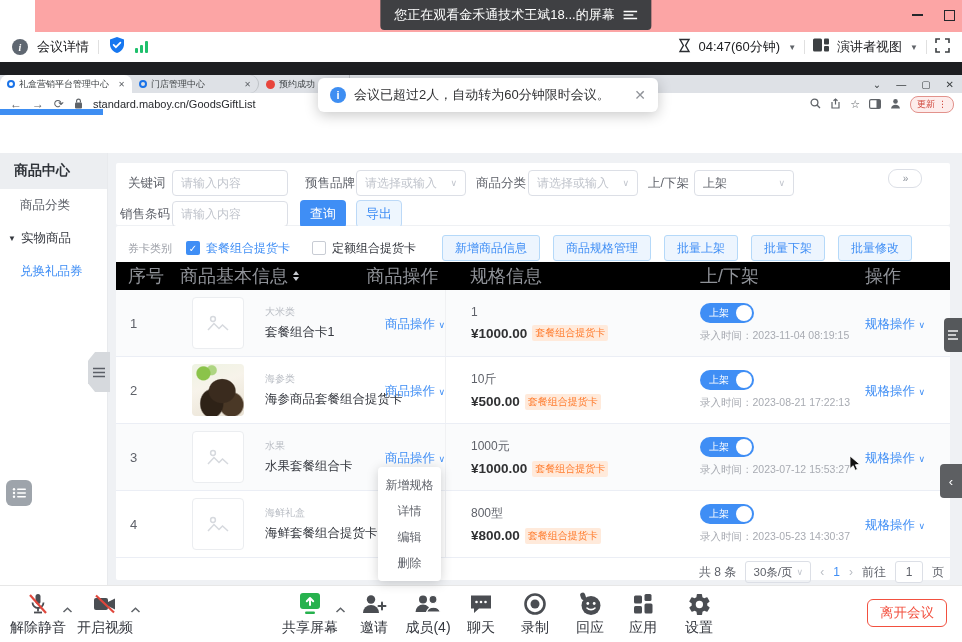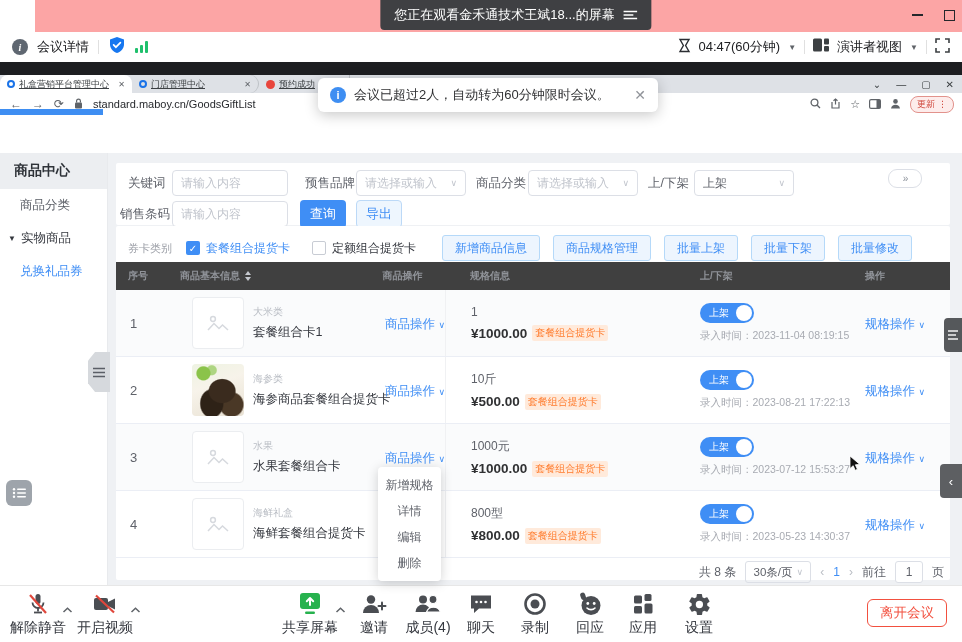--- a/index.html
+++ b/index.html
@@ -26,21 +26,21 @@
   .info-ico{width:16px;height:16px;border-radius:50%;background:#5f6771;color:#fff;font-size:10px;
             font-family:"Liberation Serif",serif;font-style:italic;font-weight:bold;display:flex;align-items:center;justify-content:center;}
   .bars{display:flex;align-items:flex-end;gap:2px;height:12px;}
   .bars i{display:block;width:3px;background:#1fc06c;border-radius:1px;}
   .caret-d{font-size:8px;color:#5f6368;}
 
   
   .darkstrip{left:0;top:62px;width:962px;height:13px;background:#1d1e21;}
   .tabstrip{left:0;top:75px;width:962px;height:18px;background:#dee1e6;display:flex;align-items:stretch;}
   .tab{display:flex;align-items:center;gap:4px;padding:0 7px;font-size:9px;color:#3c4043;position:relative;}
-  .tab .title{overflow:hidden;white-space:nowrap;text-overflow:ellipsis;flex:1;text-decoration:underline;}
+  .tab .title{overflow:hidden;white-space:nowrap;text-overflow:ellipsis;flex:1;}
   .tab .x{font-size:8px;color:#5f6368;}
   .tab.active{background:#fff;border-radius:8px 8px 0 0;width:118px;}
   .tab.plain{width:112px;border-right:1px solid #bdc1c6;border-radius:9px;}
   .tab.small{width:76px;border-right:1px solid #bdc1c6;}
   .fav-ring{width:8px;height:8px;border-radius:50%;border:2px solid #1a73e8;box-sizing:border-box;flex:none;}
   .fav-red{width:9px;height:9px;border-radius:50%;background:#e8453c;flex:none;}
   .remote-ctl{position:absolute;right:8px;top:0;height:18px;display:flex;align-items:center;gap:15px;font-size:10px;color:#3c4043;}
   .urlbar{left:0;top:93px;width:962px;height:22px;background:#fff;border-bottom:1px solid #eceef0;}
   .ub-left{left:10px;top:0;height:22px;display:flex;align-items:center;gap:10px;}
   .nav-glyph{font-size:12px;color:#5f6368;}
@@ -103,33 +103,33 @@
   .cb{width:14px;height:14px;border-radius:2px;box-sizing:border-box;display:flex;align-items:center;justify-content:center;}
   .cb.on{background:#3f8ef5;color:#fff;font-size:10px;}
   .cb.off{border:1px solid #c8ccd4;background:#fff;}
   .cb-label{font-size:12px;margin-left:6px;}
   .cb-label.blue{color:#3f8ef5;}
   .cb-label.dark{color:#35383f;}
   .tb-btn{height:26px;line-height:24px;box-sizing:border-box;padding:0 12px;margin-left:13px;font-size:12px;color:#3f8ef5;
           background:#edf5fe;border:1px solid #b5d9f9;border-radius:3px;}
 
   .tgrid{display:grid;grid-template-columns:56px 188px 85px 235px 160px 110px;}
-  .thead{position:absolute;left:0;top:36px;width:834px;height:28px;background:#404040;
-         font-size:10px;color:#909399;align-items:center;font-weight:bold;}
+  .thead{position:absolute;left:0;top:36px;width:834px;height:28px;background:#000000;
+         font-size:18px;color:#909399;align-items:center;}
   .thead .h1{padding-left:12px;}
   .thead .h2{padding-left:8px;display:flex;align-items:center;gap:4px;}
   .thead .h3{text-align:center;}
   .thead .h4{padding-left:25px;}
   .thead .h5{padding-left:20px;}
   .thead .h6{padding-left:25px;}
   .rows{position:absolute;left:0;top:64px;width:834px;}
   .trow{height:67px;border-bottom:1px solid #ebeef5;box-sizing:border-box;align-items:center;}
   .trow.odd{background:#fafbfc;}
   .c-no{padding-left:14px;font-size:13px;color:#5f626a;}
-  .c-info{display:flex;align-items:center;gap:9px;padding-left:20px;}
+  .c-info{display:flex;align-items:center;gap:21px;padding-left:20px;}
   .pimg{width:52px;height:52px;border:1px solid #ebedf0;border-radius:4px;background:#fff;box-sizing:border-box;
         display:flex;align-items:center;justify-content:center;flex:none;}
   .pimg.photo{border:none;
     background:radial-gradient(circle at 22% 18%,#8bc34a 0 11%,transparent 13%),
                radial-gradient(circle at 38% 12%,#aed581 0 8%,transparent 10%),
                radial-gradient(ellipse at 58% 52%,#3a2b1e 0 30%,transparent 33%),
                radial-gradient(ellipse at 38% 76%,#2e2217 0 24%,transparent 27%),
                radial-gradient(ellipse at 76% 78%,#4a3826 0 20%,transparent 23%),
                linear-gradient(160deg,#eef3e2,#f7f3ea 40%,#e9e2d4);}
   .p-meta{display:flex;flex-direction:column;gap:5px;min-width:0;}

